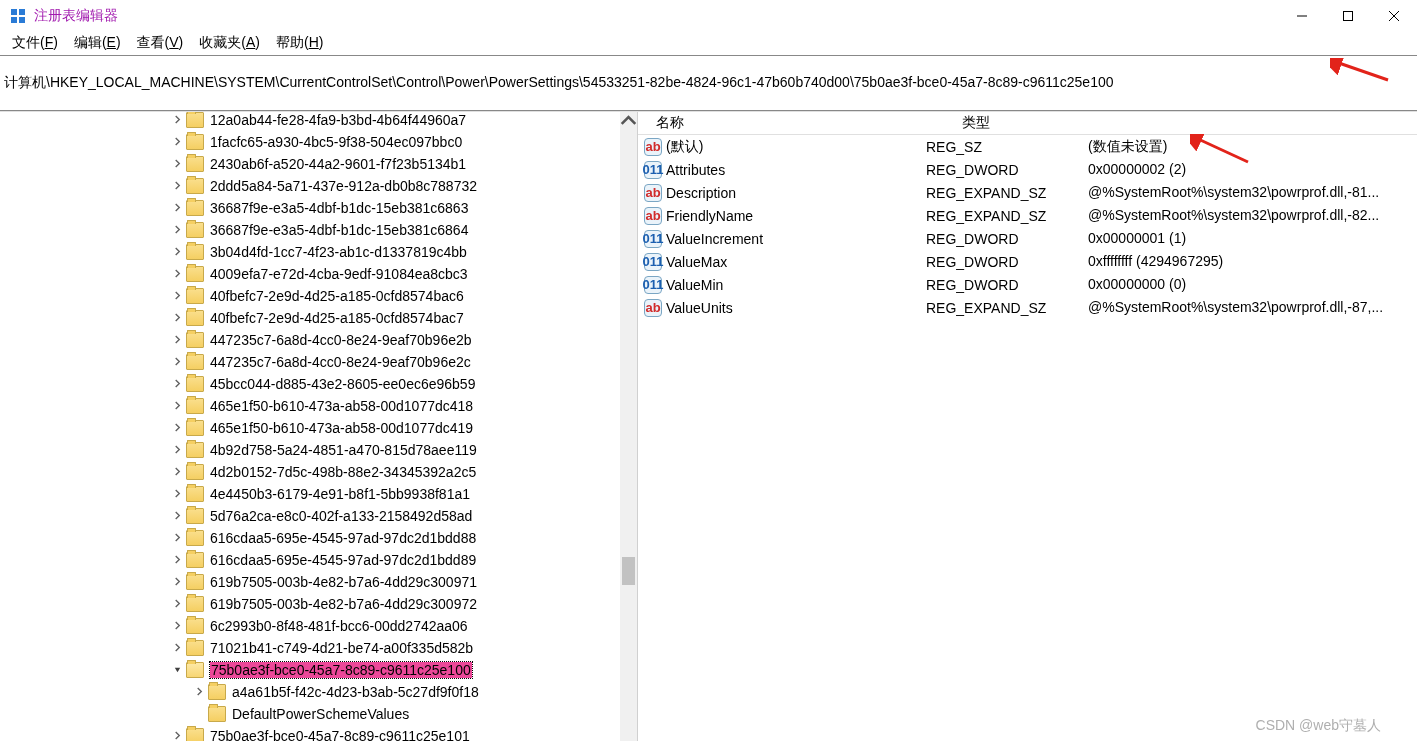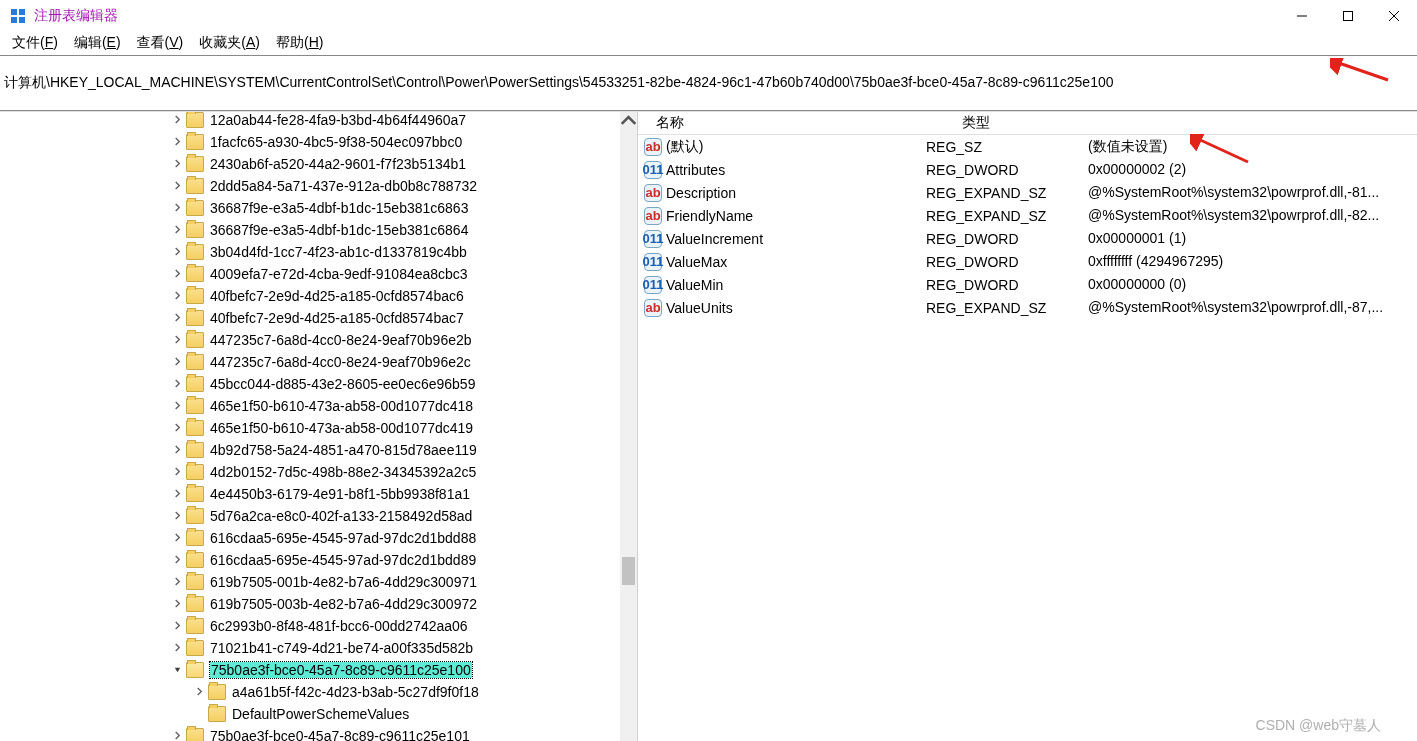--- a/index.html
+++ b/index.html
@@ -179,21 +179,21 @@
     border-bottom: none;
     border-radius: 1px 1px 0 0;
   }
   .folder-icon.open {
     background: linear-gradient(#fde9a8, #f8d673);
   }
 
   .tree-label { color: #000; }
 
   .tree-row.selected .tree-label {
-    background: #5eead4;
+    background: #ec4899;
     outline: 1px dotted #000;
     padding: 0 1px;
   }
 
   
   .ind { display:inline-block; height:1px; }
 
   
   .values-panel {
     flex: 1;
@@ -566,21 +566,21 @@
             <span class="tree-label">616cdaa5-695e-4545-97ad-97dc2d1bdd89</span>
           </div>
           <div class="tree-row">
             <span class="ind" style="width: 170px;"></span>
             <span class="expander">
               <svg viewBox="0 0 10 10">
                 <path d="M3 1 L7 5 L3 9" fill="none" stroke="#606060" stroke-width="1.5"></path>
               </svg>
             </span>
             <span class="folder-icon"></span>
-            <span class="tree-label">619b7505-001b-4e82-b7a6-4dd29c300971</span>
+            <span class="tree-label">619b7505-003b-4e82-b7a6-4dd29c300971</span>
           </div>
           <div class="tree-row">
             <span class="ind" style="width: 170px;"></span>
             <span class="expander">
               <svg viewBox="0 0 10 10">
                 <path d="M3 1 L7 5 L3 9" fill="none" stroke="#606060" stroke-width="1.5"></path>
               </svg>
             </span>
             <span class="folder-icon"></span>
             <span class="tree-label">619b7505-003b-4e82-b7a6-4dd29c300972</span>

